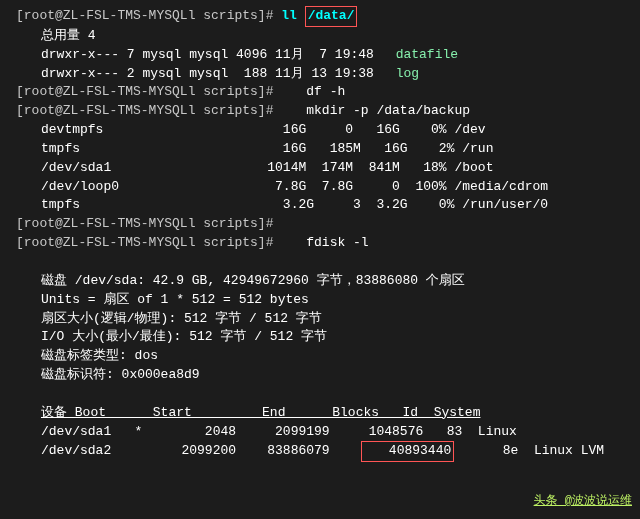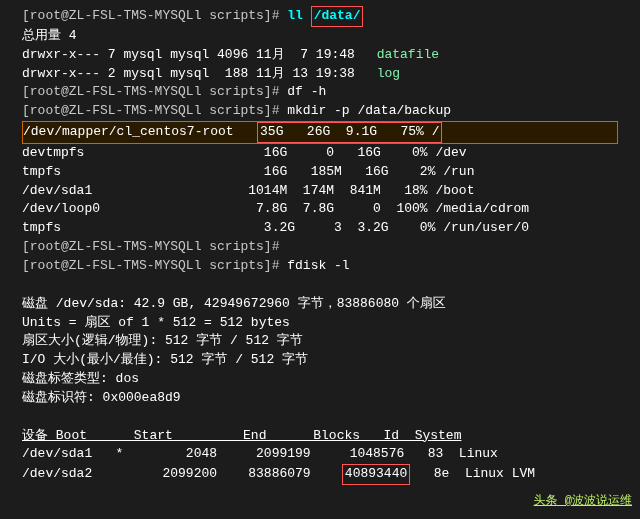--- a/index.html
+++ b/index.html
@@ -10,32 +10,32 @@
       font-family: 'Courier New', Courier, monospace;
       font-size: 13px;
       color: #c8c8c8;
       overflow: hidden;
       position: relative;
     }
     .terminal {
       width: 640px;
       height: 519px;
       background: #1c1c1c;
-      padding: 6px 22px;
+      padding: 6px 16px;
       overflow: hidden;
       position: relative;
     }
     .line {
       line-height: 1.45;
       white-space: pre;
     }
     .prompt { color: #c8c8c8; }
     .highlight-cmd { color: #00ffff; font-weight: bold; }
     .cyan { color: #86efac; margin-left: 14px; }
-    .white { color: #ffffff; }
+    .white { color: #ffffff; margin-left: 25px; }
     .highlight-row {
       background: #2a1a00;
       border: 1px solid #cc6600;
       display: block;
       margin: 0;
       padding: 0 0;
       line-height: 1.45;
       white-space: pre;
     }
     .watermark {
@@ -69,21 +69,20 @@
 
   <div class="line"><span class="white">drwxr-x--- 7 mysql mysql 4096 11月  7 19:48 </span><span class="cyan">datafile</span></div>
 
   <div class="line"><span class="white">drwxr-x--- 2 mysql mysql  188 11月 13 19:38 </span><span class="cyan">log</span></div>
 
   <div class="line"><span class="prompt">[root@ZL-FSL-TMS-MYSQLl scripts]# </span><span class="white">df -h</span></div>
 
   <div class="line"><span class="prompt">[root@ZL-FSL-TMS-MYSQLl scripts]# </span><span class="white">mkdir -p /data/backup</span></div>
 
 
-  <div class="highlight-row"><span class="white">/dev/mapper/cl_centos7-root   </span><span class="box-outline2"><span class="white">35G   26G  9.1G   75% /</span></span></div>
 
   <div class="line"><span class="white">devtmpfs                       16G     0   16G    0% /dev</span></div>
   <div class="line"><span class="white">tmpfs                          16G   185M   16G    2% /run</span></div>
   <div class="line"><span class="white">/dev/sda1                    1014M  174M  841M   18% /boot</span></div>
   <div class="line"><span class="white">/dev/loop0                    7.8G  7.8G     0  100% /media/cdrom</span></div>
   <div class="line"><span class="white">tmpfs                          3.2G     3  3.2G    0% /run/user/0</span></div>
 
   <div class="line"><span class="prompt">[root@ZL-FSL-TMS-MYSQLl scripts]# </span></div>
 
   <div class="line"><span class="prompt">[root@ZL-FSL-TMS-MYSQLl scripts]# </span><span class="white">fdisk -l</span></div>

